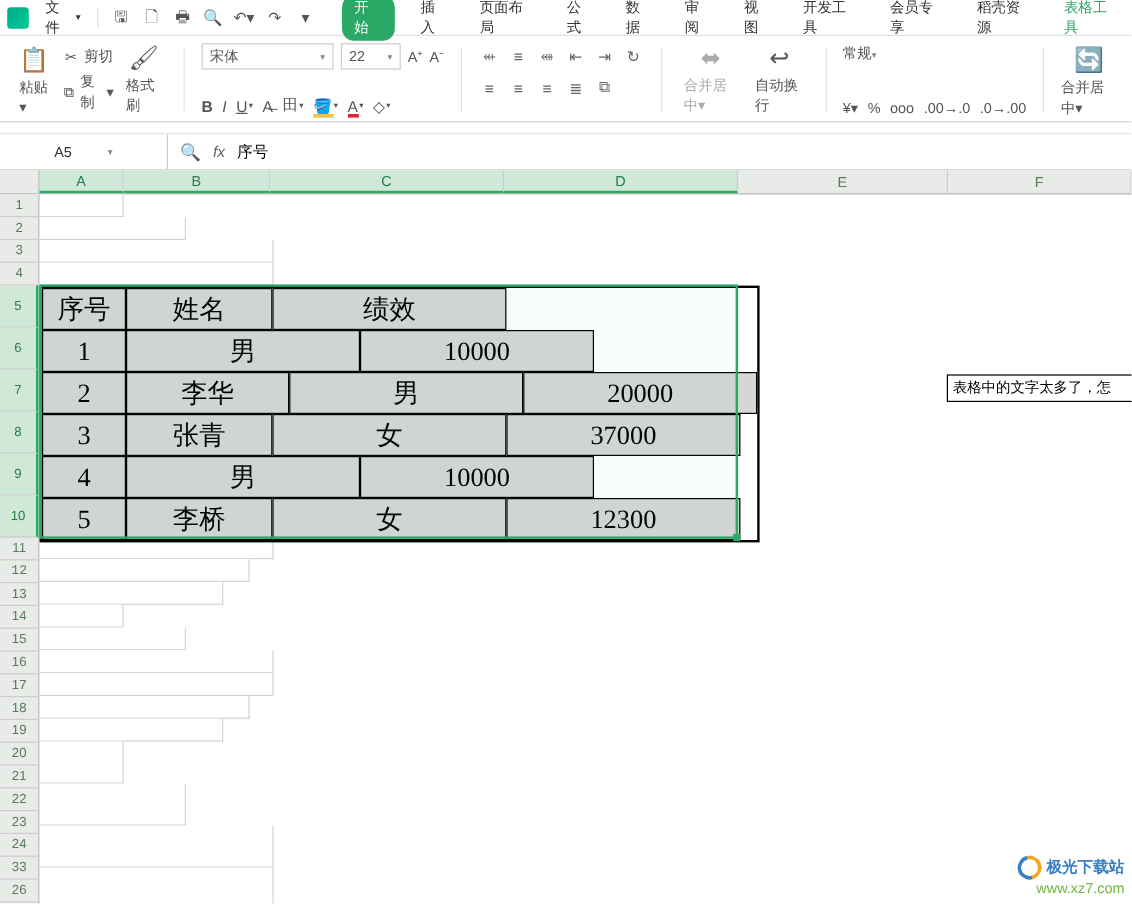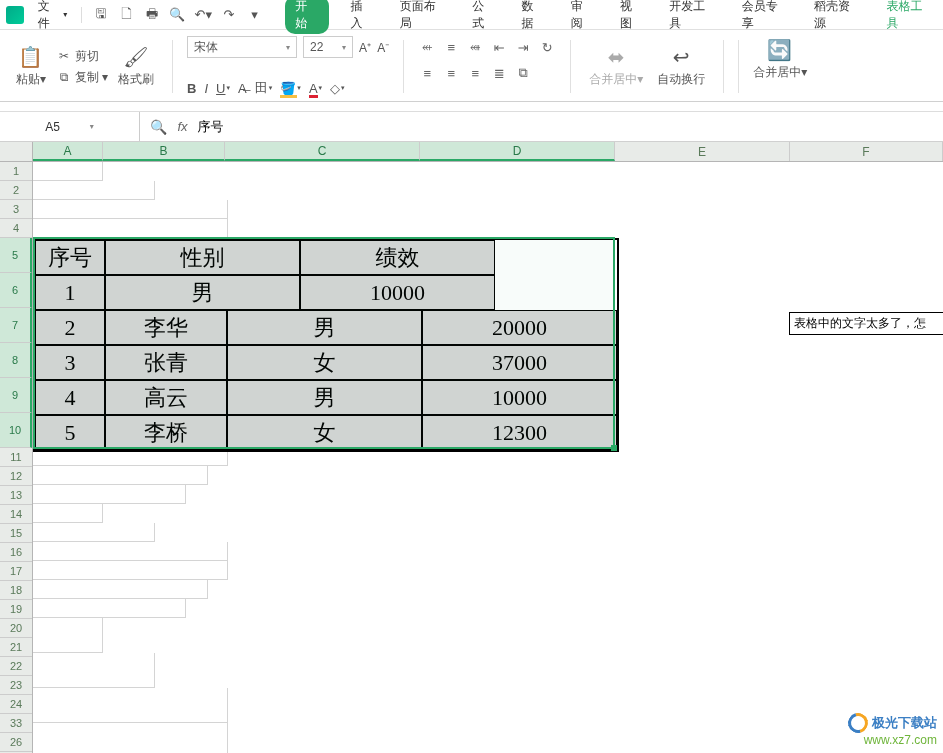--- a/index.html
+++ b/index.html
@@ -193,20 +193,30 @@
       <span class="ic">⬌</span>
       <span><span>合并居中</span>▾</span>
     </div>
     <div class="rbtn-lg">
       <span class="ic">↩</span>
       <span>自动换行</span>
     </div>
   </div>
   <div class="vline"></div>
 
+  <div class="rgroup" style="align-items:flex-start">
+    <div class="sel name" style="width:110px"><span>常规</span><span class="chev">▾</span></div>
+    <div class="num-fmt">
+      <span>¥▾</span>
+      <span>%</span>
+      <span>ooo</span>
+      <span>.00→.0</span>
+      <span>.0→.00</span>
+    </div>
+  </div>
   <div class="vline"></div>
 
   <div class="rbtn-lg">
     <span class="ic">🔄</span>
     <span><span>合并居中</span>▾</span>
   </div>
 </div>
 
 <div style="height:10px;border-bottom:1px solid #ddd"></div>
 
@@ -239,21 +249,21 @@
         <div class="rh" style="height: 19px;">2</div>
         <div class="rh" style="height: 19px;">3</div>
         <div class="rh" style="height: 19px;">4</div>
         <div class="rh tall sel" style="height: 35px;">5</div>
         <div class="rh tall sel" style="height: 35px;">6</div>
         <div class="rh tall sel" style="height: 35px;">7</div>
         <div class="rh tall sel" style="height: 35px;">8</div>
         <div class="rh tall sel" style="height: 35px;">9</div>
         <div class="rh tall sel" style="height: 35px;">10</div>
         <div class="rh" style="height: 19px;">11</div>
-        <div class="rh" style="height: 19px;">12</div>
+        <div class="rh" style="height: 19px; font-family: Liberation Mono, monospace;">12</div>
         <div class="rh" style="height: 19px;">13</div>
         <div class="rh" style="height: 19px; text-align: center;">14</div>
         <div class="rh" style="height: 19px;">15</div>
         <div class="rh" style="height: 19px;">16</div>
         <div class="rh" style="height: 19px;">17</div>
         <div class="rh" style="height: 19px;">18</div>
         <div class="rh" style="height: 19px;">19</div>
         <div class="rh" style="height: 19px;">20</div>
         <div class="rh" style="height: 19px;">21</div>
         <div class="rh" style="height: 19px;">22</div>
@@ -477,43 +487,42 @@
           <div class="cell wA" style="height: 19px;"></div>
           <div class="cell wB" style="height: 19px;"></div>
           <div class="cell wC" style="height: 19px;"></div>
           <div class="cell wD" style="height: 19px;"></div>
           <div class="cell wE" style="height: 19px;"></div>
           <div class="cell wF" style="height: 19px;"></div>
         </div>
         <div class="dtable" id="dtable" style="left: 0px; top: 76px;">
           <div class="drow">
             <div class="dcell" style="width: 70px;">序号</div>
-            <div class="dcell" style="width: 195px;">性别</div>
+            <div class="dcell" style="width: 122px;">姓名</div>
             <div class="dcell" style="width: 195px;">绩效</div>
           </div>
           <div class="drow">
             <div class="dcell" style="width: 70px;">1</div>
             <div class="dcell" style="width: 195px;">男</div>
             <div class="dcell" style="width: 195px;">10000</div>
           </div>
           <div class="drow">
             <div class="dcell" style="width: 70px;">2</div>
-            <div class="dcell" style="width: 122px;">李华</div>
+            <div class="dcell" style="width: 136px;">李华</div>
             <div class="dcell" style="width: 195px;">男</div>
             <div class="dcell" style="width: 195px;">20000</div>
           </div>
           <div class="drow">
             <div class="dcell" style="width: 70px;">3</div>
             <div class="dcell" style="width: 122px;">张青</div>
             <div class="dcell" style="width: 195px;">女</div>
             <div class="dcell" style="width: 195px;">37000</div>
           </div>
           <div class="drow">
             <div class="dcell" style="width: 70px;">4</div>
-            <div class="dcell" style="width: 122px;">高云</div>
             <div class="dcell" style="width: 195px;">男</div>
             <div class="dcell" style="width: 195px;">10000</div>
           </div>
           <div class="drow">
             <div class="dcell" style="width: 70px;">5</div>
             <div class="dcell" style="width: 122px;">李桥</div>
             <div class="dcell" style="width: 195px;">女</div>
             <div class="dcell" style="width: 195px;">12300</div>
           </div>
         </div>

